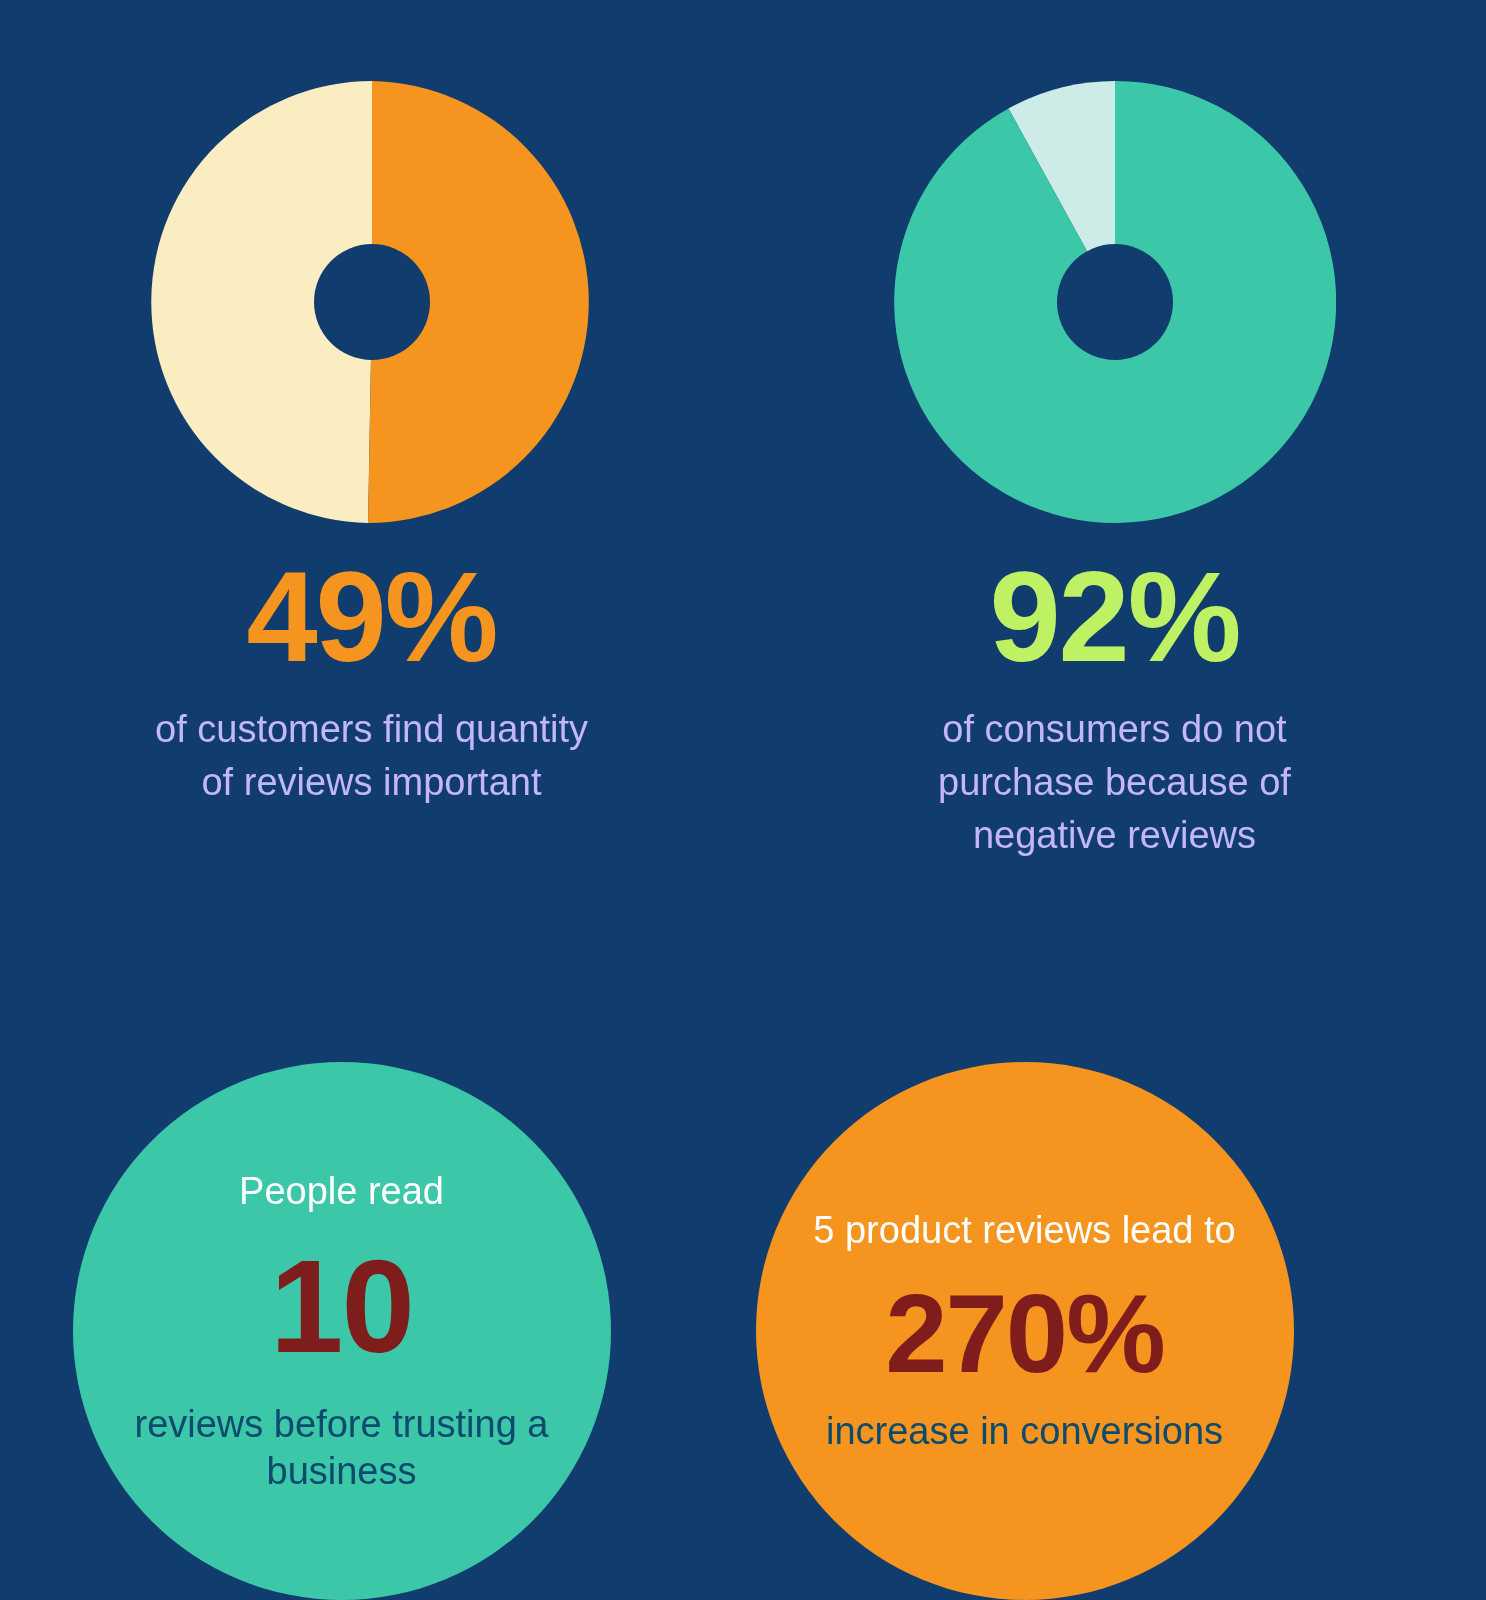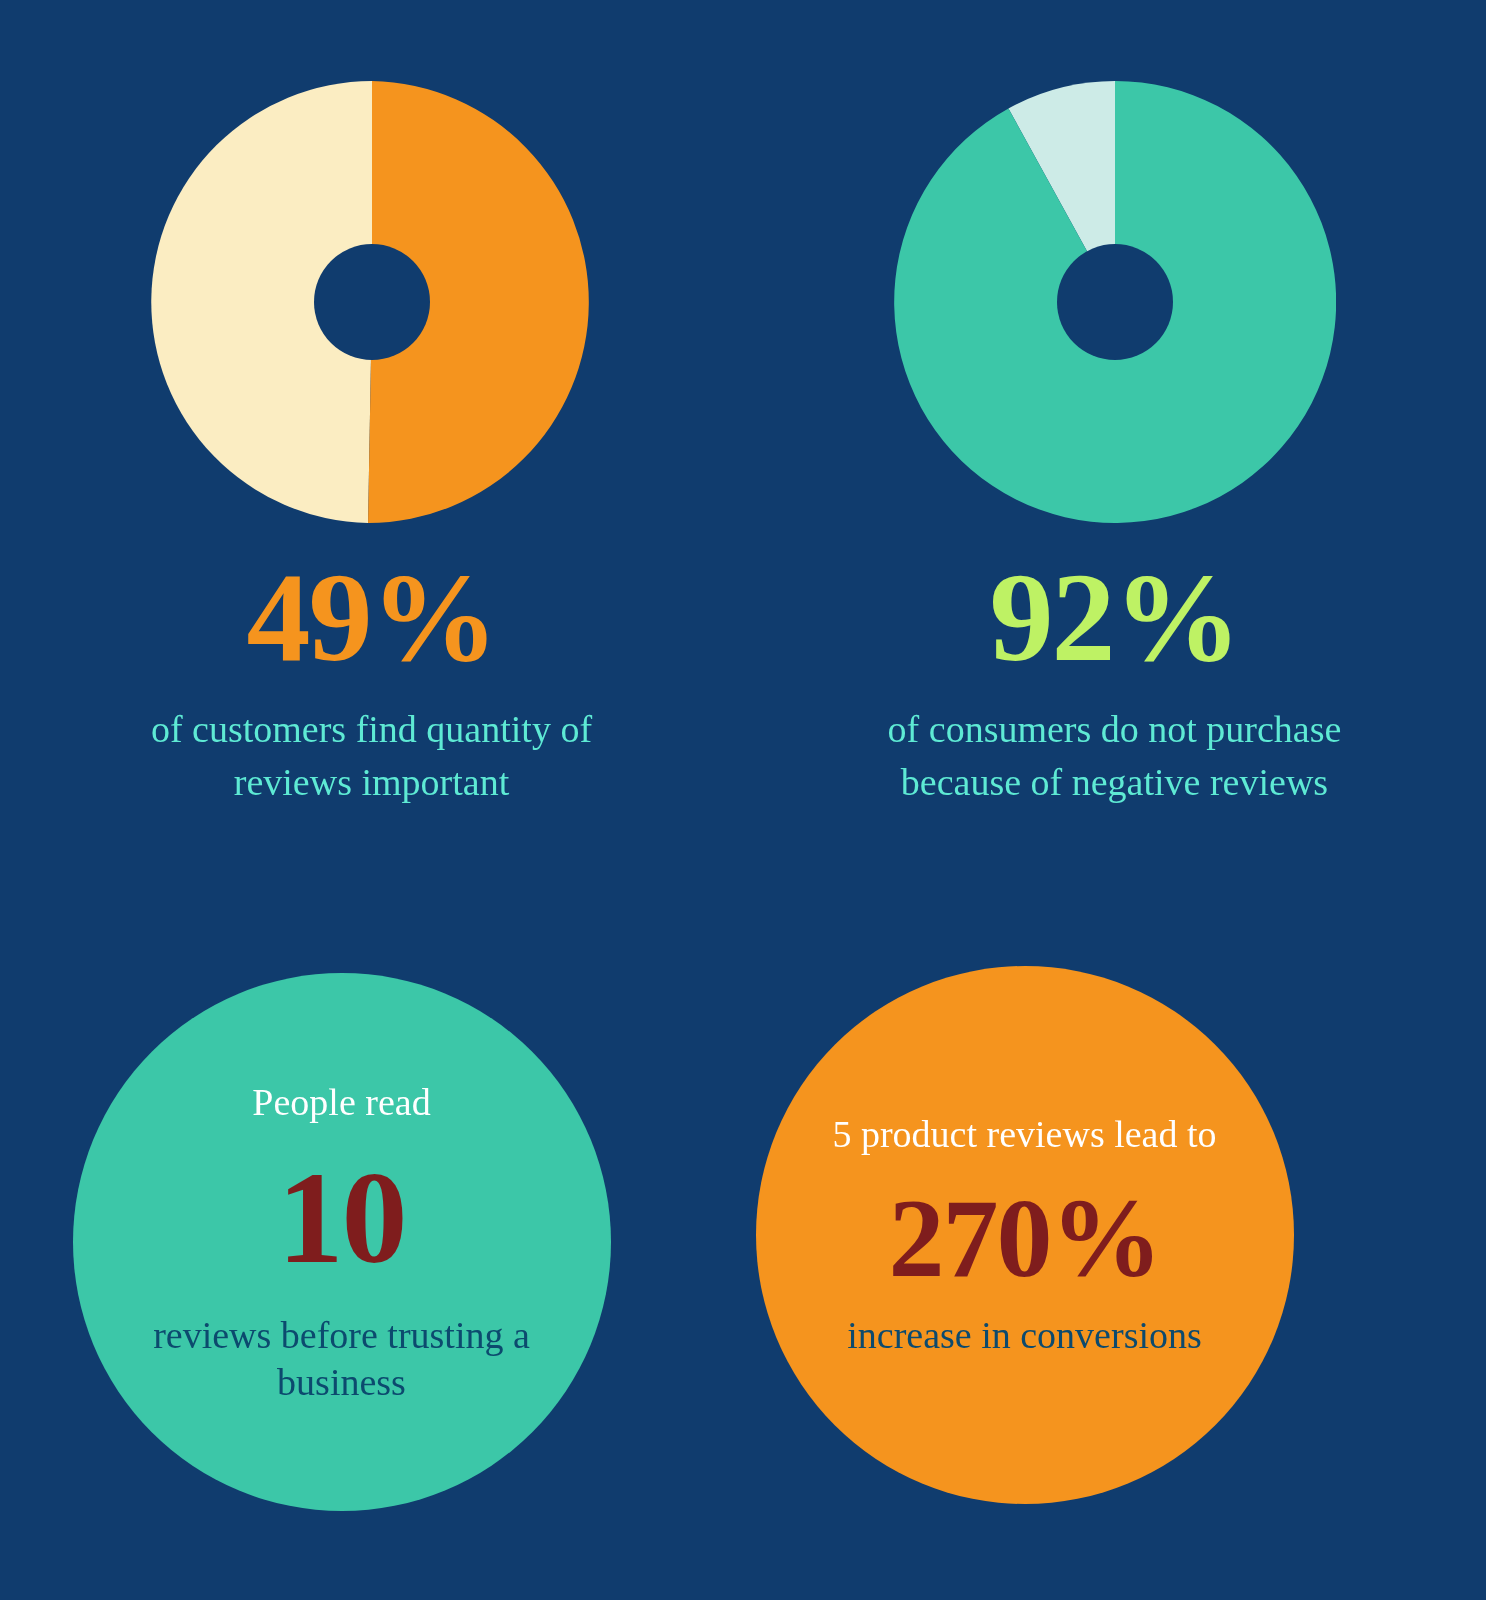--- a/index.html
+++ b/index.html
@@ -12,21 +12,20 @@
     background: #103C6E;
     font-family: "Liberation Sans", sans-serif;
     overflow: hidden;
     position: relative;
   }
 
   .infographic {
     position: relative;
     width: 1486px;
     height: 1600px;
-    font-family: Liberation Serif, serif;
   }
 
   
   .stat-row-top {
     display: flex;
     width: 1486px;
     height: 900px;
     position: absolute;
     top: 0;
     left: 0;
@@ -54,37 +53,38 @@
     font-size: 128px;
     font-weight: 700;
     line-height: 1;
     margin-top: 30px;
     letter-spacing: -2px;
   }
   .big-percent.orange { color: #F5941E; }
   .big-percent.teal   { color: #bef264; }
 
   .caption {
-    color: #5eead4;
+    color: #c4b5fd;
     font-size: 38px;
     line-height: 53px;
     text-align: center;
     margin-top: 22px;
     max-width: 470px;
     font-weight: 400;
   }
 
   
   .stat-row-bottom {
     position: absolute;
     top: 900px;
     left: 0;
     width: 1366px;
     height: 700px;
     display: flex;
+    align-items: flex-end;
   }
   .circle-cell {
     flex: 1 1 0;
     display: flex;
     justify-content: center;
     align-items: flex-start;
   }
 
   .stat-circle {
     width: 538px;

